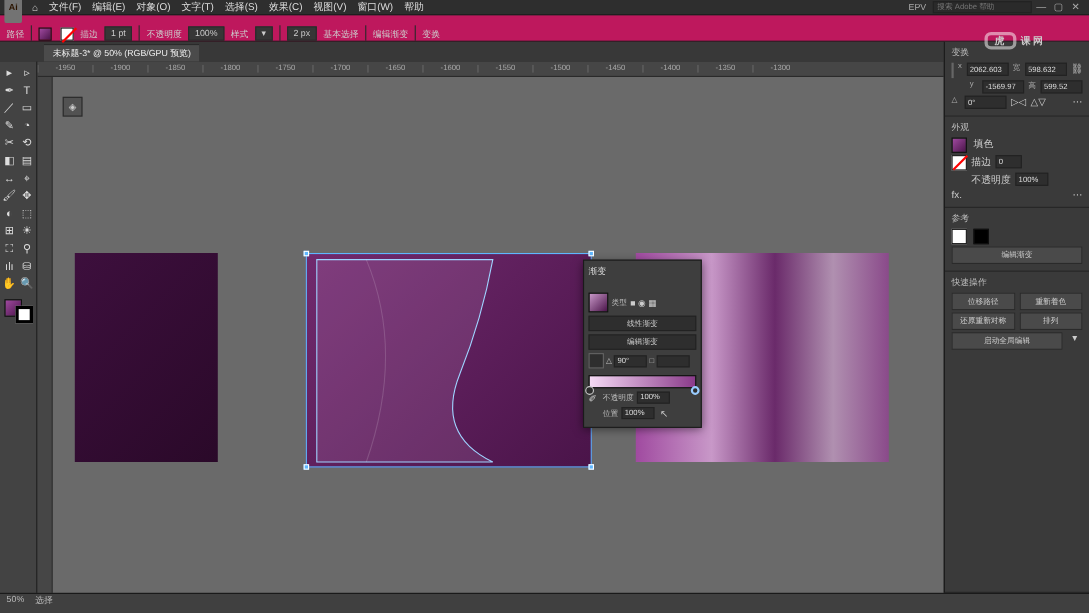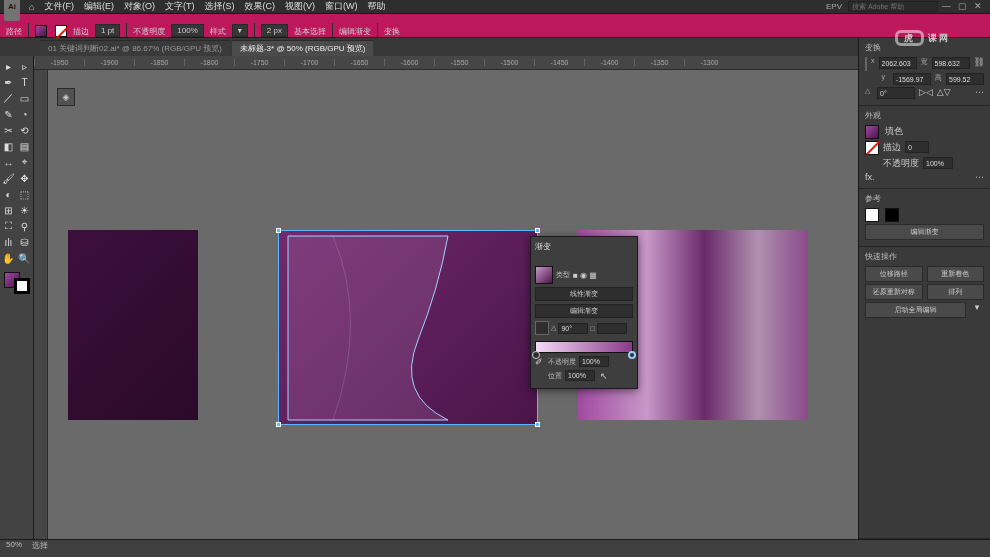--- a/index.html
+++ b/index.html
@@ -100,21 +100,20 @@
   <span class="sep"></span>
   <span class="chip">2 px</span>
   <span>基本选择</span>
   <span class="sep"></span>
   <span>编辑渐变</span>
   <span class="sep"></span>
   <span>变换</span>
 </div>
 
 <div class="tabbar">
-  <div class="tab">01 关键词判断02.ai* @ 86.67% (RGB/GPU 预览)</div>
   <div class="tab active">未标题-3* @ 50% (RGB/GPU 预览)</div>
 </div>
 
 <div class="toolbar">
   <div class="trow">
       <div class="tool">▸</div>
       <div class="tool">▹</div>
     </div>
   <div class="trow">
       <div class="tool">✒</div>

